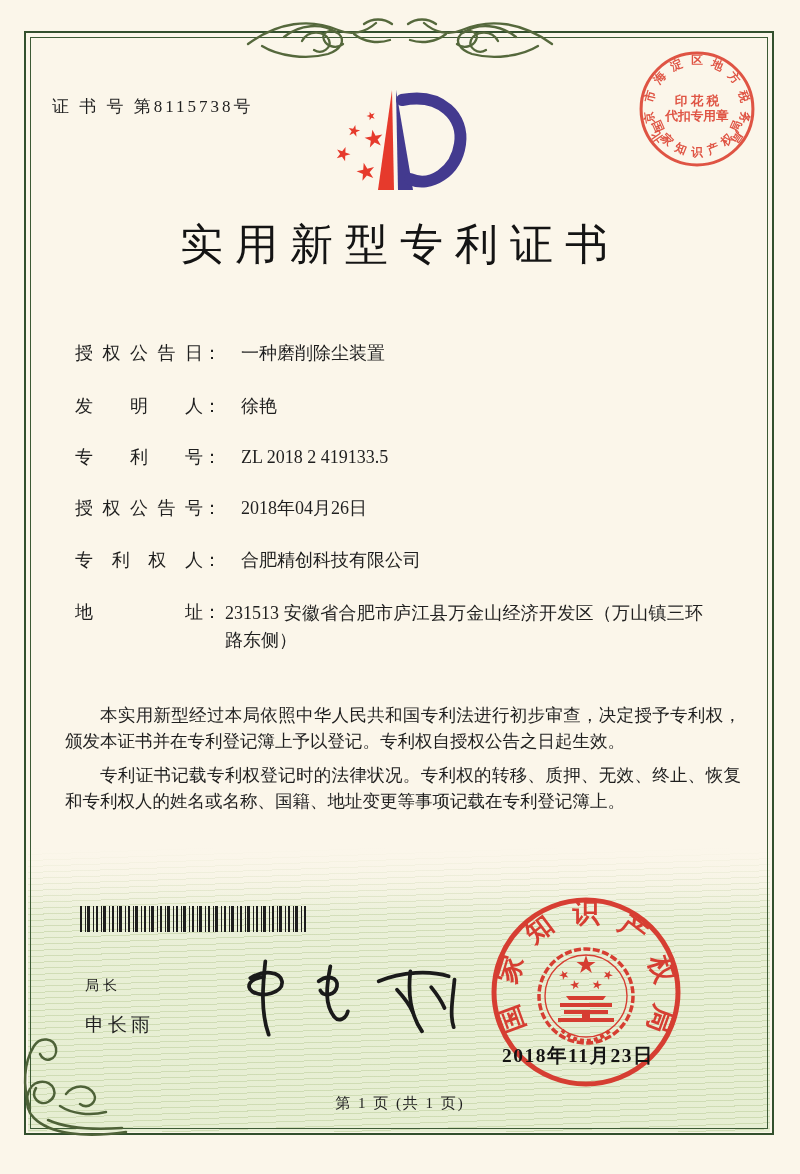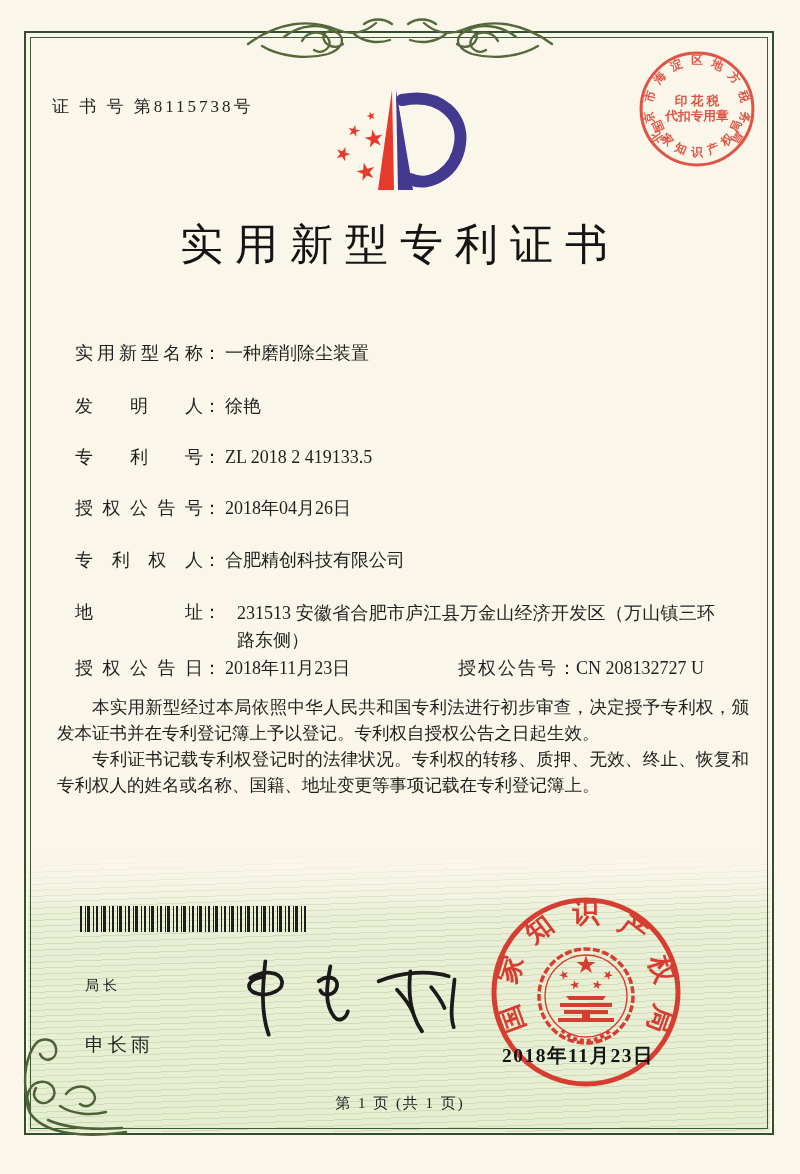--- a/index.html
+++ b/index.html
@@ -30,38 +30,38 @@
   
   .cert-no { position:absolute; left:52px; top:95px; font-size:17px; letter-spacing:3px; z-index:4; }
   .logo { position:absolute; left:328px; top:84px; width:142px; height:114px; z-index:4; }
   .tax-stamp { position:absolute; left:636px; top:48px; width:122px; height:122px; z-index:5; opacity:.92; }
   .doc-title { position:absolute; left:0; right:0; top:216px; text-align:center;
     font-size:43px; font-weight:normal; letter-spacing:12px; color:#141414; z-index:4; }
   
   .row { position:absolute; left:75px; font-size:18px; z-index:4; white-space:nowrap; }
   .lbl { display:inline-block; width:128px; text-align:justify; text-align-last:justify; }
   .colon { display:inline-block; }
-  .val { display:inline-block; margin-left:4px; }
-  .val-wrap { display:inline-block; margin-left:16px; width:478px; white-space:normal;
+  .val { display:inline-block; margin-left:20px; }
+  .val-wrap { display:inline-block; margin-left:4px; width:478px; white-space:normal;
     vertical-align:top; line-height:27px; text-align:justify; }
   .grant { position:absolute; left:383px; top:0; white-space:nowrap; }
   .grant .lbl2 { letter-spacing:2px; }
   
   .body-text { position:absolute; left:57px; top:695px; width:692px; font-size:17.5px;
     line-height:25.9px; text-align:justify; z-index:4; }
-  .body-text p { text-indent:2em; margin:0; }
+  .body-text p { text-indent:2em; margin:8px; }
   
   .barcode { position:absolute; left:80px; top:906px; width:226px; height:26px; z-index:4;
     background:repeating-linear-gradient(90deg,
       #1d1d1d 0 2px, rgba(0,0,0,0) 2px 5px,
       #1d1d1d 5px 6px, rgba(0,0,0,0) 6px 7px,
       #1d1d1d 7px 10px, rgba(0,0,0,0) 10px 13px,
       #1d1d1d 13px 14px, rgba(0,0,0,0) 14px 16px); }
   .officer-title { position:absolute; left:85px; top:977px; font-size:14px; letter-spacing:4px; z-index:4; }
-  .officer-name  { position:absolute; left:85px; top:1012px; font-size:19px; letter-spacing:4px; z-index:4;margin-top:20px; }
+  .officer-name  { position:absolute; left:85px; top:1012px; font-size:19px; letter-spacing:4px; z-index:4; }
   .signature { position:absolute; left:212px; top:948px; width:250px; height:100px; z-index:4; }
   .seal { position:absolute; left:486px; top:892px; width:200px; height:200px; z-index:3; opacity:.95; }
   .seal-date { position:absolute; left:502px; top:1042px; font-size:19.5px; font-weight:bold;
     color:#141414; letter-spacing:1.5px; z-index:4; white-space:nowrap; }
   .footer { position:absolute; left:0; right:0; top:1094px; text-align:center; font-size:15px;
     letter-spacing:2px; z-index:4; }
   .seal-arc-char { font-size:27px; font-weight:bold; fill:#d6352a; text-anchor:middle;
     font-family:"Liberation Serif","DejaVu Serif",serif; }
   .stamp-arc-char { font-size:11.5px; font-weight:bold; fill:#dd4736; text-anchor:middle;
     font-family:"Liberation Serif","DejaVu Serif",serif; }
@@ -140,42 +140,36 @@
     <text class="stamp-arc-char" transform="translate(42.8,102.6) rotate(22)">知</text>
     <text class="stamp-arc-char" transform="translate(60,106)">识</text>
     <text class="stamp-arc-char" transform="translate(77.2,102.6) rotate(-22)">产</text>
     <text class="stamp-arc-char" transform="translate(92,93.1) rotate(-44)">权</text>
     <text class="stamp-arc-char" transform="translate(102,78.7) rotate(-66)">局</text>
   </svg>
 
   <div class="doc-title">实用新型专利证书</div>
 
   <div class="row" style="top:341px">
-    <span class="lbl">实用新型名称</span><span class="colon">：</span><span class="val">一种磨削除尘装置</span>
+    <span class="lbl">授权公告日</span><span class="colon">：</span><span class="val">一种磨削除尘装置</span>
   </div>
   <div class="row" style="top:394px">
     <span class="lbl">发　明　人</span><span class="colon">：</span><span class="val">徐艳</span>
   </div>
   <div class="row" style="top:445px">
     <span class="lbl">专　利　号</span><span class="colon">：</span><span class="val">ZL 2018 2 419133.5</span>
   </div>
   <div class="row" style="top:496px">
     <span class="lbl">授权公告号</span><span class="colon">：</span><span class="val">2018年04月26日</span>
   </div>
   <div class="row" style="top:548px">
     <span class="lbl">专 利 权 人</span><span class="colon">：</span><span class="val">合肥精创科技有限公司</span>
   </div>
   <div class="row" style="top:600px">
     <span class="lbl">地　　　址</span><span class="colon">：</span><span class="val-wrap">231513 安徽省合肥市庐江县万金山经济开发区（万山镇三环路东侧）</span>
-  </div>
-  <div class="row" style="top:656px; right:51px;">
-    <span class="lbl">授权公告日</span><span class="colon">：</span><span class="val">2018年11月23日</span>
-    <span class="grant">
-      <span class="lbl2">授权公告号</span><span>：</span><span>CN 208132727 U</span>
-    </span>
   </div>
 
   <div class="body-text">
     <p>本实用新型经过本局依照中华人民共和国专利法进行初步审查，决定授予专利权，颁发本证书并在专利登记簿上予以登记。专利权自授权公告之日起生效。</p>
     <p>专利证书记载专利权登记时的法律状况。专利权的转移、质押、无效、终止、恢复和专利权人的姓名或名称、国籍、地址变更等事项记载在专利登记簿上。</p>
   </div>
 
   <div class="barcode"></div>
 
   <div class="officer-title">局长</div>

